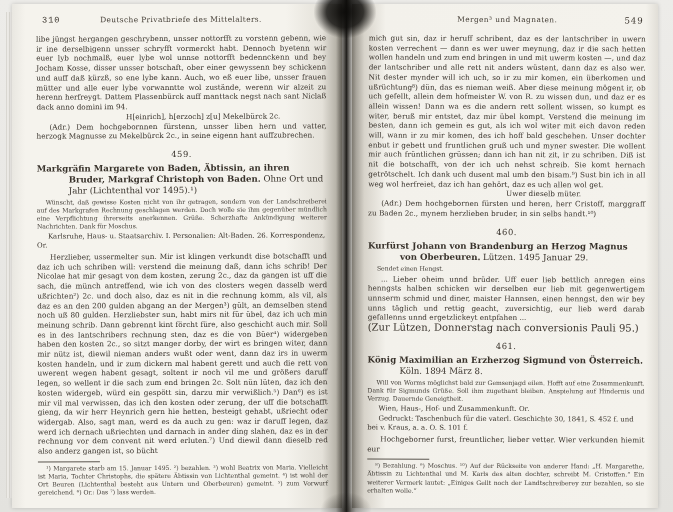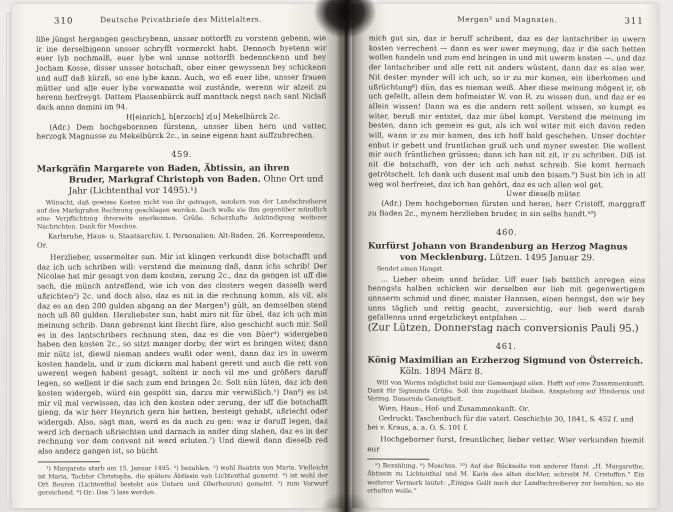--- a/index.html
+++ b/index.html
@@ -35,21 +35,21 @@
   .spine-bottom {
     position:absolute; left:320px; bottom:-16px; width:52px; height:36px;
     background:radial-gradient(ellipse at center,rgba(25,23,20,.5) 0%,rgba(25,23,20,0) 70%);
   }
   .content { position:relative; }
   .page-left .content { padding:11px 15px 0 25px; transform:rotate(-0.25deg); }
   .page-right .content { padding:11px 13px 0 16px; transform:rotate(0.2deg); }
 
   .pagehead { position:relative; height:13px; margin-bottom:6px; }
   .pagehead .num { position:absolute; top:0; font-size:8.6px; letter-spacing:1px; }
-  .page-left .num { left:18px; }
+  .page-left .num { left:6px;font-family:Liberation Mono, monospace; }
   .page-right .num { right:2px; }
   .pagehead .title { text-align:center; font-size:7.4px; letter-spacing:.4px; color:#403a32; }
 
   .bodytext { font-size:7.3px; line-height:9.7px; text-align:justify; }
   .sig { font-size:7.3px; line-height:10px; text-align:right; }
   .sig-left { padding-right:46px; }
   .sig-right { padding-right:64px; }
   .addr { font-size:7.3px; line-height:9.7px; text-align:justify; text-indent:13px; }
   .secnum { text-align:center; font-size:8.4px; letter-spacing:.5px; margin:8px 0 4px; }
   .heading { font-size:8.6px; line-height:11px; padding-left:32px; text-indent:-32px; margin-bottom:2px; }
@@ -85,30 +85,30 @@
       <p class="bodytext letter">Herzlieber, ussermelter sun. Mir ist klingen verkundt dise botschafft und daz ich uch schriben will: verstend die meinung daß, dann ichs schrib! Der Nicolae hat mir gesagt von dem kosten, zerung 2c., daz da gangen ist uff die sach, die münch antreffend, wie ich von des closters wegen dasselb werd ußrichten²) 2c. und doch also, daz es nit in die rechnung komm, als vil, als daz es an den 200 gulden abgang an der Mergen³) gült, an demselben stend noch uß 80 gulden. Herzliebster sun, habt mirs nit für übel, daz ich uch min meinung schrib. Dann gebrennt kint förcht füre, also geschicht auch mir. Soll es in des lantschribers rechnung sten, daz es die von Büer⁴) widergeben haben den kosten 2c., so sitzt manger dorby, der wirt es bringen witer, dann mir nütz ist, diewil nieman anders wußt oder went, dann daz irs in uwerm kosten handeln, und ir zum dickern mal habent gerett und auch die rett von uwerent wegen habent gesagt, soltent ir noch vil me und größers daruff legen, so wellent ir die sach zum end bringen 2c. Solt nün lüten, daz ich den kosten widergeb, würd ein gespött sin, darzu mir verwißlich.⁵) Dan⁶) es ist mir vil mal verwissen, das ich den kosten oder zerung, der uff die botschafft gieng, da wir herr Heynrich gern hie hetten, besteigt gehabt, ußriecht oder widergab. Also, sagt man, werd es da auch zu gen: waz ir daruff legen, daz werd ich dernach ußriechten und darnach in ander ding slahen, daz es in der rechnung vor dem convent nit werd erluten.⁷) Und diewil dann dieselb red also anderz gangen ist, so bücht</p>
 
       <div class="fnrule"></div>
       <p class="footnotes">¹) Margarete starb am 15. Januar 1495. ²) bezahlen. ³) wohl Beatrix von Maria. Vielleicht ist Maria, Tochter Christophs, die spätere Äbtissin von Lichtenthal gemeint. ⁴) ist wohl der Ort Beuren (Lichtenthal besteht aus Untern und Oberbeuren) gemeint. ⁵) zum Vorwurf gereichend. ⁶) Or.: Das ⁷) lass werden.</p>
     </div>
   </div>
 
   <div class="page page-right">
     <div class="content">
       <div class="pagehead">
-        <span class="num">311</span>
+        <span class="num">549</span>
         <div class="title">Mergen³ und Magnaten.</div>
       </div>
 
       <p class="bodytext">mich gut sin, daz ir heruff schribent, daz es der lantschriber in uwern kosten verrechent — dann es wer uwer meynung, daz ir die sach hetten wollen handeln und zum end bringen in und mit uwerm kosten —, und daz der lantschriber und alle rett nit anders wüstent, dann daz es also wer. Nit dester mynder will ich uch, so ir zu mir komen, ein überkomen und ußrüchtung⁸) dün, das es nieman weiß. Aber diese meinung mögent ir, ob uch gefellt, allein dem hofmeister W. von R. zu wissen dun, und daz er es allein wissen! Dann wa es die andern rett sollent wissen, so kumpt es witer, beruß mir entstet, daz mir übel kompt. Verstend die meinung im besten, dann ich gemein es gut, als ich wol witer mit eich davon reden will, wann ir zu mir komen, des ich hoff bald geschehen. Unser dochter enbut ir gebett und fruntlichen gruß uch und myner swester. Die wollent mir auch früntlichen grüssen; dann ich han nit zit, ir zu schriben. Diß ist nit die botschafft, von der ich uch nehst schreib. Sie komt hernach getrötschelt. Ich dank uch dusent mal umb den bisam.⁹) Sust bin ich in all weg wol herfreiet, daz ich han gehört, daz es uch allen wol get.</p>
       <div class="sig sig-right">Uwer dieselb müter.</div>
       <p class="addr">(Adr.) Dem hochgebornen fürsten und heren, herr Cristoff, marggraff zu Baden 2c., mynem herzlieben bruder, in sin selbs handt.¹⁰)</p>
 
       <div class="secnum">460.</div>
-      <p class="heading"><span class="hb">Kurfürst Johann von Brandenburg an Herzog Magnus von Mecklenburg.</span><span> Lützen. 1495 Januar 29.</span></p>
+      <p class="heading"><span class="hb">Kurfürst Johann von Brandenburg an Herzog Magnus von Oberbeuren.</span><span> Lützen. 1495 Januar 29.</span></p>
       <p class="regest">Sendet einen Hengst.</p>
       <p class="bodytext letter">... Lieber oheim unnd brüder. Uff euer lieb bettlich anregen eins henngsts halben schicken wir derselben eur lieb mit gegenwertigem unnserm schmid und diner, maister Hannsen, einen henngst, den wir bey unns täglich und rettig geacht, zuversichtig, eur lieb werd darab gefallenns unnd ergetzlickeyt entpfahen ...</p>
       <p class="closing">(Zur Lützen, Donnerstag nach conversionis Pauli 95.)</p>
 
       <div class="secnum">461.</div>
       <p class="heading"><span class="hb">König Maximilian an Erzherzog Sigmund von Österreich.</span><span> Köln. 1894 März 8.</span></p>
       <p class="regest">Will von Worms möglichst bald zur Gemsenjagd eilen. Hofft auf eine Zusammenkunft. Dank für Sigmunds Grüße. Soll ihm zugethant bleiben. Anspielung auf Hindernis und Verzug. Dauernde Geneigtheit.</p>
       <p class="source">Wien, Haus-, Hof- und Zusammenkunft. Or.</p>
       <p class="source">Gedruckt: Taschenbuch für die vaterl. Geschichte 30, 1841, S. 452 f. und bei v. Kraus, a. a. O. S. 101 f.</p>
       <p class="bodytext letter">Hochgeborner furst, freuntlicher, lieber vetter. Wier verkunden hiemit eur</p>

